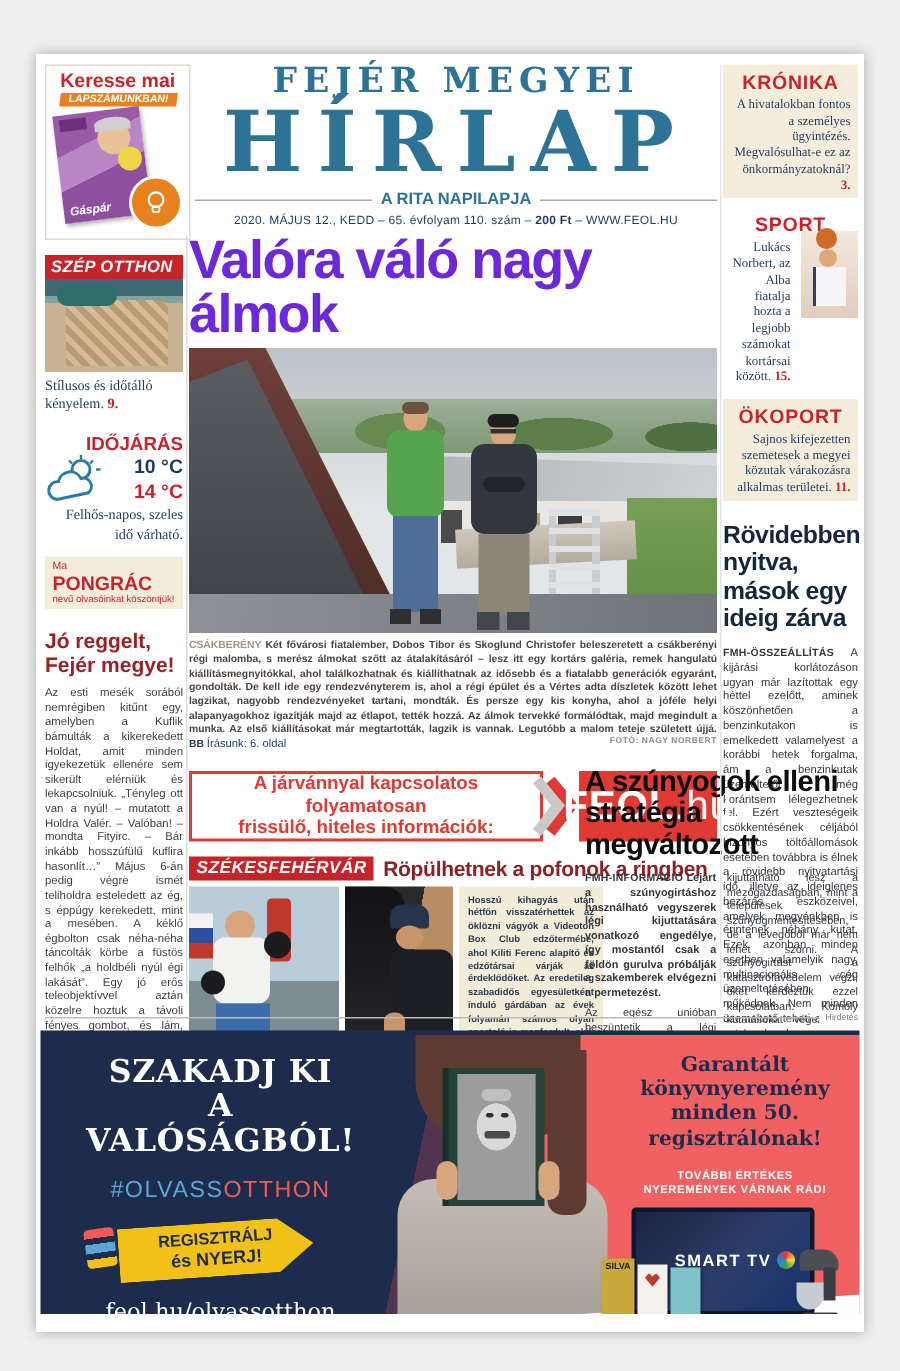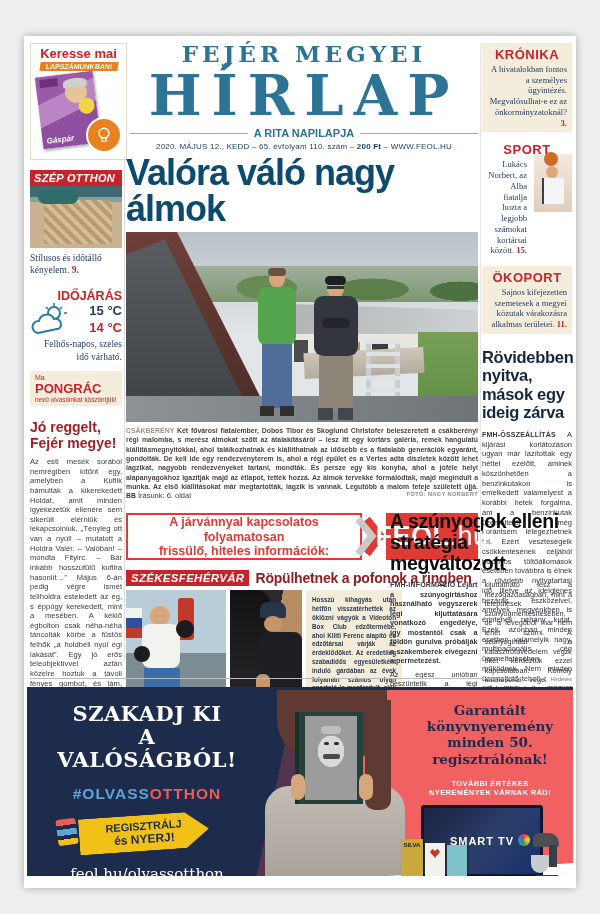--- a/index.html
+++ b/index.html
@@ -29,39 +29,39 @@
   .so-bar{background:#c8232b;color:#fff;font-weight:bold;font-style:italic;font-size:11px;padding:2px 4px;letter-spacing:.3px;}
   .lcap{font-family:"Liberation Serif",serif;color:#1d3a5f;font-size:9.5px;line-height:1.3;}
   .wx-title{color:#c8232b;font-weight:bold;font-size:12.5px;text-align:right;}
   .temp{font-weight:bold;font-size:13px;text-align:right;line-height:1.3;}
   .nameday{background:#f4eddc;padding:3px 5px;color:#c8232b;}
   .greet-title{color:#9e2025;font-weight:bold;font-size:14px;line-height:1.1;}
   .small-body{font-size:7.6px;line-height:1.27;color:#3a3e44;}
   .author{font-size:7.4px;color:#44484e;letter-spacing:.3px;}
   .barcode{background:repeating-linear-gradient(90deg,#1a1a1a 0 1px,#fff 1px 2px,#1a1a1a 2px 4px,#fff 4px 5px,#1a1a1a 5px 6px,#fff 6px 9px);}
   
-  .headline{color:#0c4a6e;font-weight:bold;font-size:36px;letter-spacing:-1px;line-height:1;}
+  .headline{color:#6d28d9;font-weight:bold;font-size:36px;letter-spacing:-1px;line-height:1;}
   .cap-text{font-size:6.9px;font-weight:bold;color:#4c4440;line-height:1.35;text-align:justify;}
   .cap-tag{color:#a09380;font-weight:bold;}
   .credit{font-size:5.6px;color:#8a8a8a;letter-spacing:.4px;}
   .feol-box{border:2px solid #e03a34;background:#fff;display:flex;align-items:center;justify-content:center;text-align:center;}
   .feol-text{color:#e03a34;font-weight:bold;font-size:12.5px;line-height:1.15;}
   .feol-red{background:#e03a34;color:#fff;display:flex;align-items:center;justify-content:center;}
   .feol-logo{font-size:27px;letter-spacing:.5px;}
   .sz-tag{background:#c8232b;color:#fff;font-weight:bold;font-style:italic;font-size:11.5px;padding:2px 5px;letter-spacing:.3px;}
   .sz-title{color:#8e1f24;font-weight:bold;font-size:14px;letter-spacing:-.2px;}
   .boxtext{background:#f3ecd9;padding:6px 6px;}
   .boxtext .b{font-size:6.3px;font-weight:bold;color:#2a3c55;line-height:1.4;text-align:justify;}
   .mq-title{color:#0d0d0d;font-weight:bold;font-size:19.5px;line-height:1.08;letter-spacing:-.4px;}
   .mq-body{font-size:7.3px;line-height:1.3;color:#33373c;column-count:2;column-gap:7px;}
   .hird{font-size:5.8px;color:#777;}
   
   .ad{background:linear-gradient(102deg,#1d2b4d 0 46%,#53344e 46% 49%,#f16162 49%);overflow:hidden;}
   .ad-head{font-family:"DejaVu Serif",serif;font-weight:bold;color:#fff;font-size:21px;line-height:1.1;text-align:center;letter-spacing:.5px;}
-  .hashtag{font-weight:bold;font-size:15.5px;letter-spacing:1px;}
+  .hashtag{font-weight:normal;font-size:15.5px;letter-spacing:1px;}
   .badge{background:#f2c118;transform:rotate(-4deg);color:#1d2b4d;font-weight:bold;text-align:center;padding:5px 8px;clip-path:polygon(0 0,82% 0,100% 50%,82% 100%,0 100%);}
   .ad-url{font-family:"DejaVu Serif",serif;color:#fff;font-size:15px;}
   .ad-rtitle{font-family:"DejaVu Serif",serif;font-weight:bold;color:#1d2b4d;font-size:13.5px;text-align:center;line-height:1.2;}
   .ad-rsub{color:#fff;font-weight:bold;font-size:7.5px;text-align:center;letter-spacing:.4px;}
   .tv{background:linear-gradient(135deg,#1b2340,#2c3e6b 55%,#16306b);border:3px solid #0e1630;border-radius:3px;}
 </style>
 </head>
 <body>
 
 <div class="page">
@@ -136,21 +136,21 @@
       <svg class="abs" style="left:0;top:14px;" width="40" height="36" viewBox="0 0 40 36">
         <circle cx="24" cy="10" r="6" fill="none" stroke="#2a7ca3" stroke-width="2"></circle>
         <g stroke="#2a7ca3" stroke-width="1.6">
             <line x1="24" y1="0" x2="24" y2="3"></line>
             <line x1="32" y1="4" x2="30" y2="6"></line>
             <line x1="16" y1="4" x2="18" y2="6"></line>
             <line x1="34" y1="10" x2="37" y2="10"></line>
           </g>
         <path d="M8 30a6 6 0 0 1 1-12 8 8 0 0 1 15-2 5.5 5.5 0 0 1 5 9.5z" fill="#fff" stroke="#2a7ca3" stroke-width="2"></path>
       </svg>
-      <div class="temp navy">15 °C</div>
+      <div class="temp navy">10 °C</div>
       <div class="temp red">14 °C</div>
       <div class="lcap" style="text-align:right;margin-top:2px;">Felhős-napos, szeles idő várható.</div>
     </div>
 
     <div class="nameday" style="margin-top:8px;">
       <div style="font-size:7px;">Ma</div>
       <div style="font-weight:bold;font-size:13px;">PONGRÁC</div>
       <div style="font-size:6.4px;">nevű olvasóinkat köszöntjük!</div>
     </div>
 

